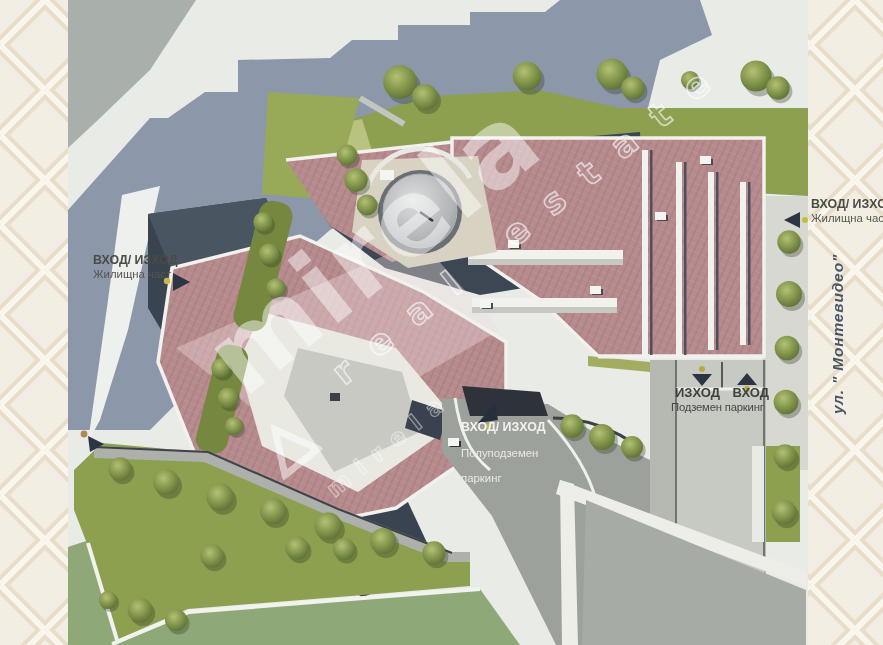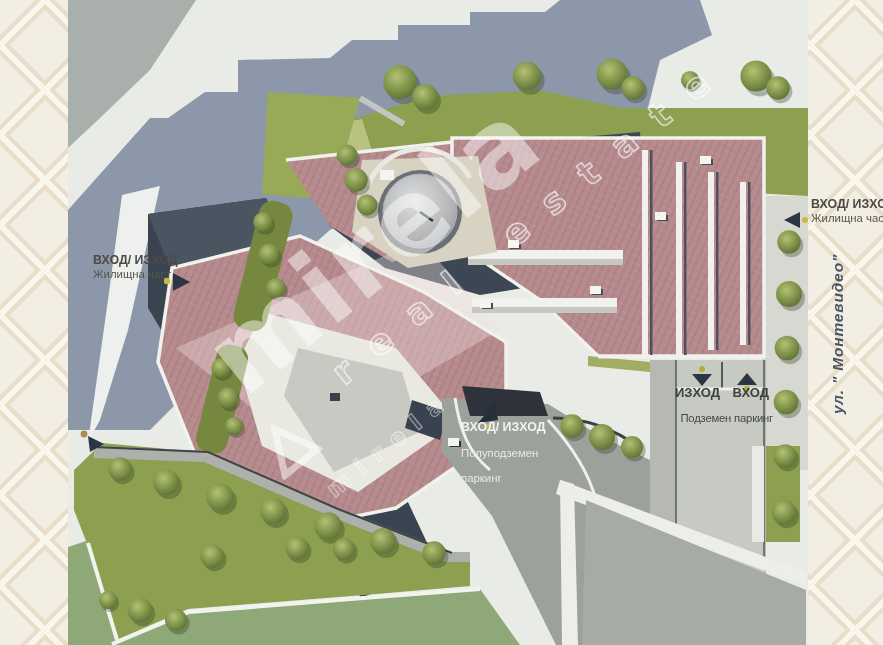--- a/index.html
+++ b/index.html
@@ -7,24 +7,24 @@
          font-family:"Liberation Sans","DejaVu Sans",sans-serif;}
   .stage svg{position:absolute;left:0;top:0;}
   .lbl{position:absolute;line-height:1.18;pointer-events:none;}
   .lbl .t1{font-weight:bold;font-size:12.4px;color:#4b4b45;display:block;white-space:nowrap;}
   .lbl .t2{font-size:11.4px;color:#57564e;display:block;white-space:nowrap;}
   .lbl.white .t1{color:#f3f3ef;}
   .lbl.white .t2{color:#e9e9e2;margin-top:12px;}
   .street{position:absolute;left:838px;top:334px;transform:translate(-50%,-50%) rotate(-90deg);
           white-space:nowrap;font-style:italic;font-weight:bold;font-size:15.5px;
           color:#4a5563;letter-spacing:0.8px;}
-  .ug{position:absolute;left:671px;top:385px;width:102px;text-align:right;}
+  .ug{position:absolute;left:671px;top:385px;width:102px;text-align:left;}
   .ug-row{display:flex;justify-content:space-between;padding:0 4px;}
   .ug-row span{font-weight:bold;font-size:13px;color:#3e423e;}
-  .ug-cap{font-size:11.3px;color:#454944;letter-spacing:-0.2px;white-space:nowrap;margin-top:12px;}
+  .ug-cap{font-size:11.3px;color:#454944;letter-spacing:-0.2px;white-space:nowrap;margin-top:1px;}
   .watermark{position:absolute;left:168px;top:160px;width:566px;height:300px;
              transform:rotate(-39deg);pointer-events:none;font-family:"DejaVu Sans",sans-serif;}
   .wm-brand{font-size:106px;font-weight:bold;letter-spacing:2px;line-height:1;
             padding-left:66px;color:rgba(255,255,255,0.47);}
   .wm-tag{margin-top:4px;padding-left:152px;font-size:35px;font-weight:bold;letter-spacing:26px;
           color:rgba(255,255,255,0.05);-webkit-text-stroke:1.6px rgba(255,255,255,0.62);
           white-space:nowrap;}
   .wm-small{position:absolute;left:74px;top:202px;font-size:23px;font-weight:bold;letter-spacing:12px;
             color:rgba(255,255,255,0.04);-webkit-text-stroke:1.2px rgba(255,255,255,0.45);}
   .wm-logo{position:absolute;left:46px;top:126px;}

